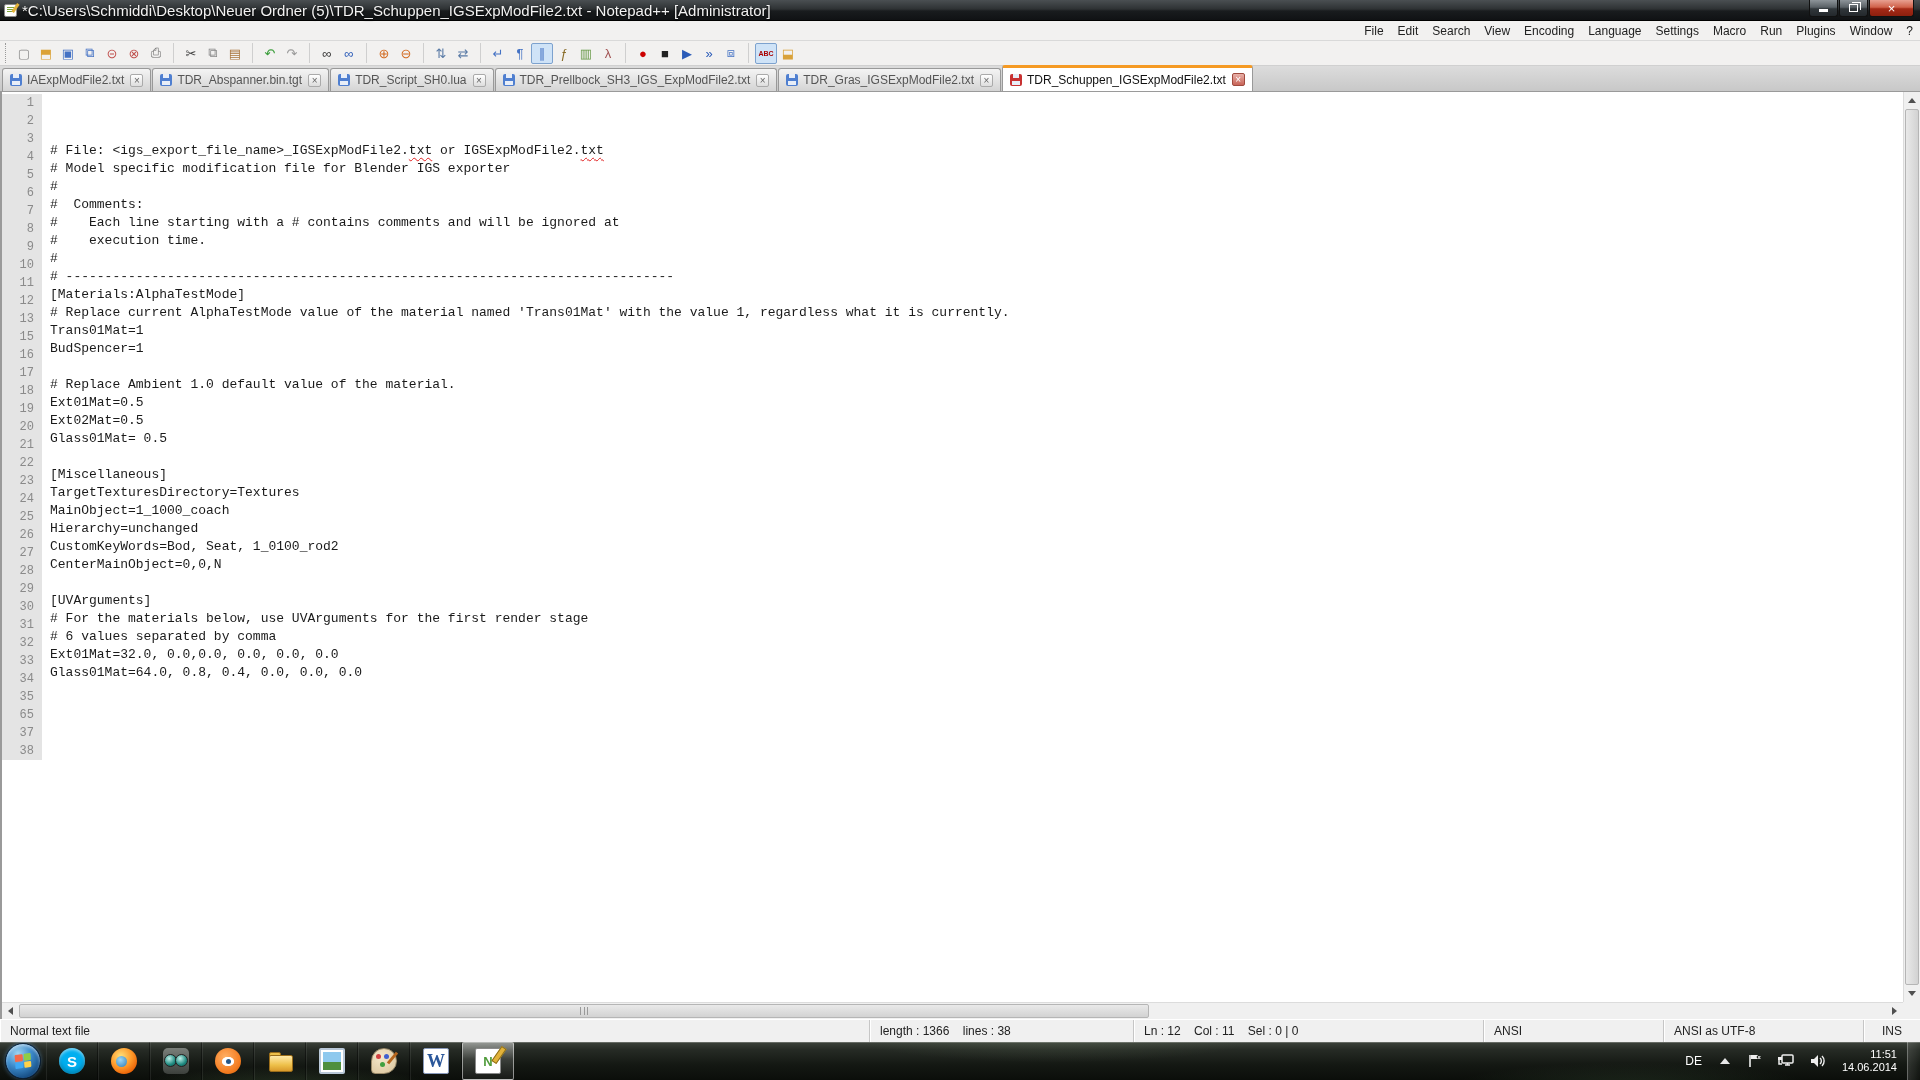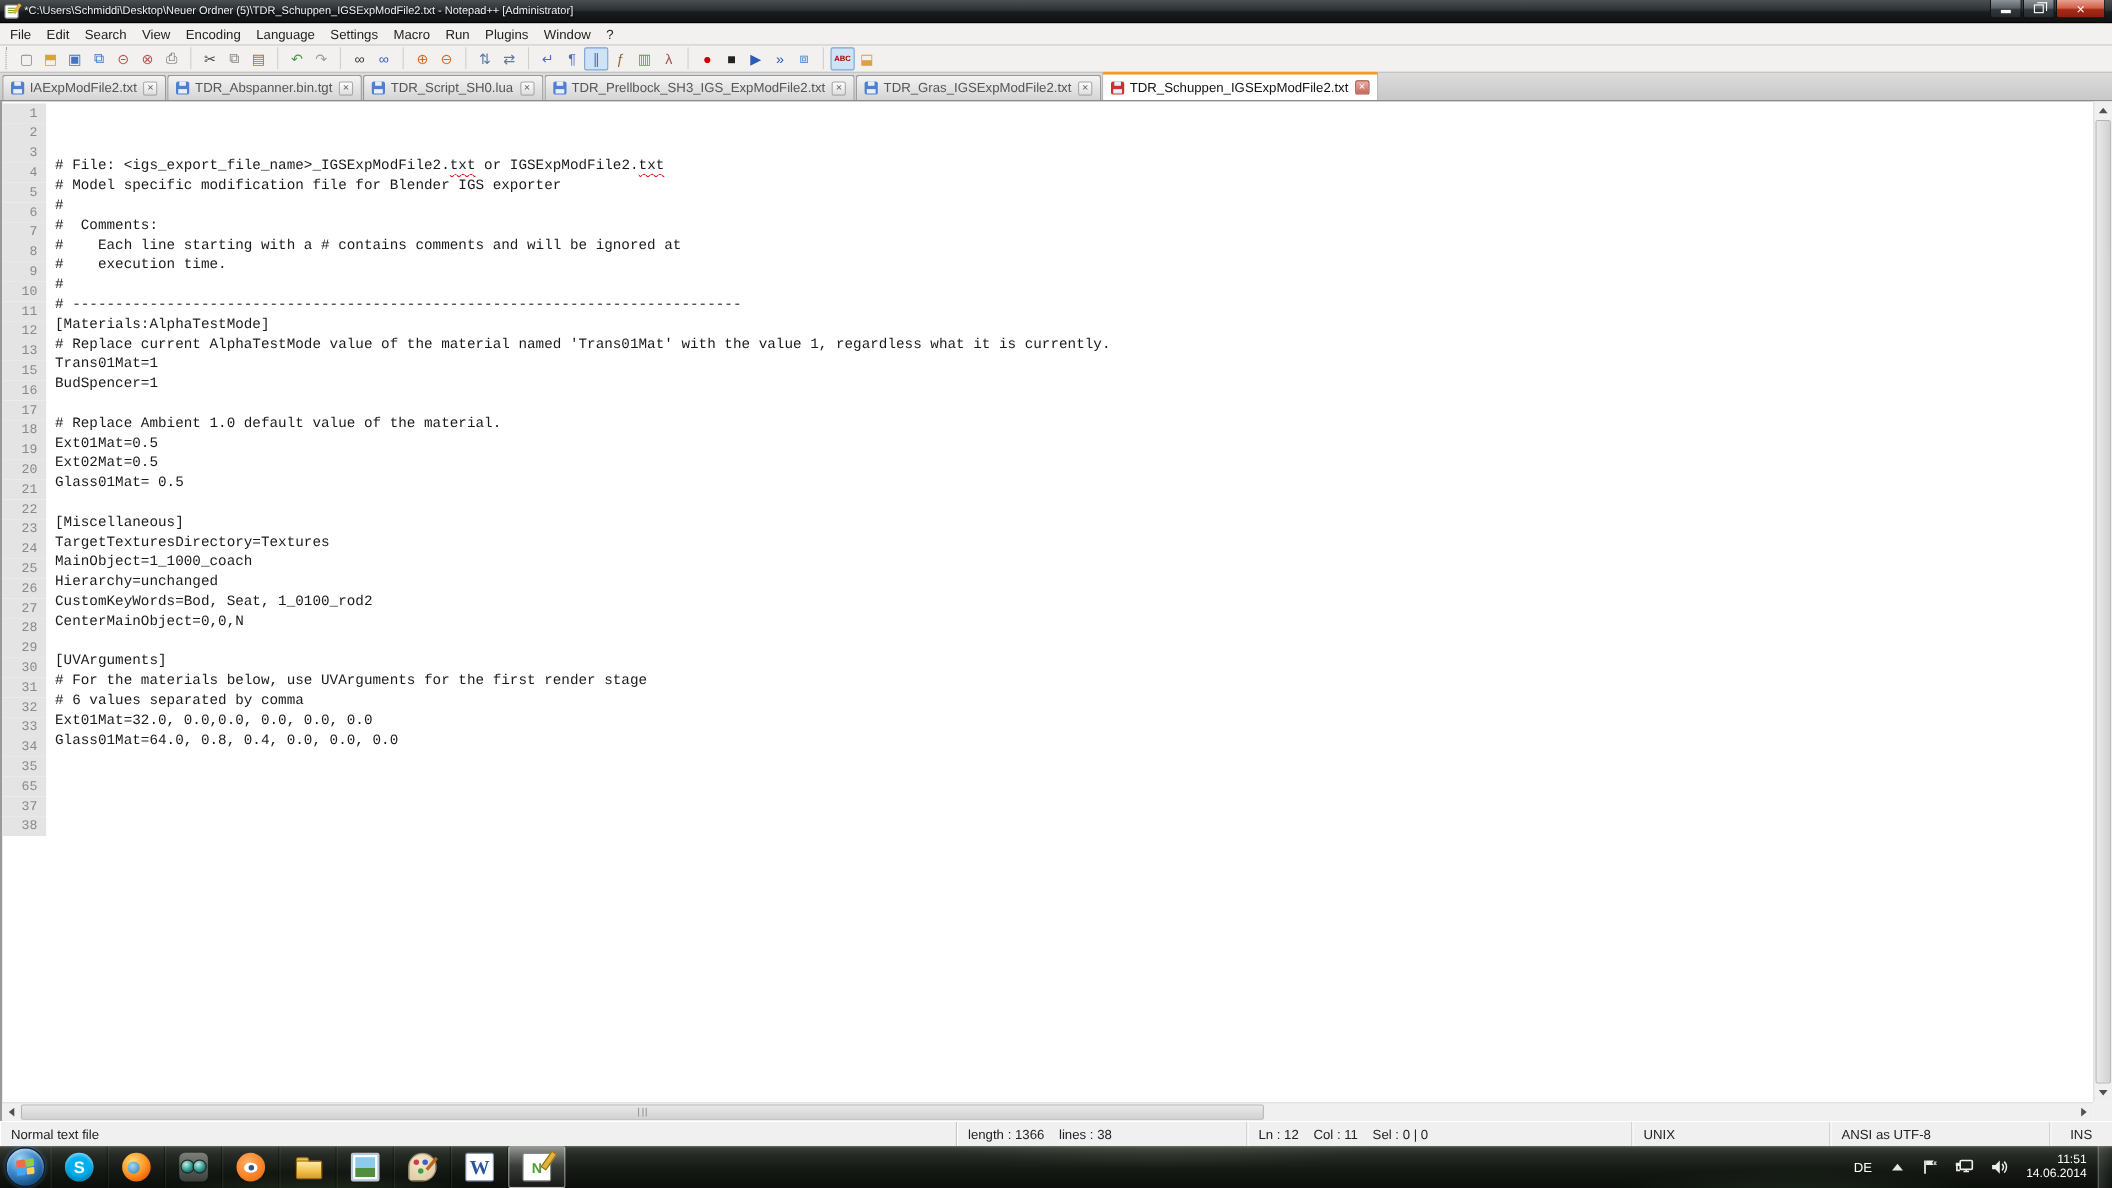--- a/index.html
+++ b/index.html
@@ -7,31 +7,31 @@
   body { font-family:"Liberation Sans", sans-serif; }
 
   .window { width:1920px; height:1080px; display:flex; flex-direction:column; }
 
   
   .titlebar { height:21px; background:linear-gradient(180deg,#4a4f52 0%,#2e3234 45%,#191c1e 55%,#101214 100%);
     display:flex; align-items:center; padding-left:4px; position:relative; border-bottom:1px solid #000; }
   .titlebar .app-ico { width:13px; height:13px; background:#fff; border:1px solid #8a8a8a; border-radius:2px; position:relative; margin-right:5px; }
   .titlebar .app-ico::before { content:""; position:absolute; left:2px; top:2px; width:7px; height:1px; background:#7aa33a; box-shadow:0 2px 0 #7aa33a, 0 4px 0 #7aa33a; }
   .titlebar .app-ico::after { content:""; position:absolute; right:-1px; top:-2px; width:3px; height:10px; background:#e2b23a; transform:rotate(35deg); }
-  .title-text { color:#f2f2f2; font-size:10px; text-shadow:0 1px 2px #000; white-space:nowrap; }
+  .title-text { color:#f2f2f2; font-size:15px; text-shadow:0 1px 2px #000; white-space:nowrap; }
   .winbtns { position:absolute; right:6px; top:0; display:flex; }
   .winbtn { width:29px; height:17px; border:1px solid #111; border-top:none; display:flex; align-items:center; justify-content:center;
     background:linear-gradient(180deg,#8d9499 0%,#5a6166 45%,#31373b 55%,#23282c 100%); border-radius:0 0 3px 3px; margin-left:1px; }
   .winbtn.close { width:45px; background:linear-gradient(180deg,#e8a091 0%,#d0614a 45%,#a52a17 55%,#8c1f0e 100%); color:#fff; font-size:13px; }
   .winbtn .bar { width:9px; height:0; border-bottom:3px solid #fff; margin-top:5px; }
   .winbtn .boxes { width:9px; height:8px; border:1px solid #fff; position:relative; }
   .winbtn .boxes::before { content:""; position:absolute; left:2px; top:-3px; width:8px; height:7px; border:1px solid #fff; border-bottom:none; border-left:none; }
 
   
-  .menubar { height:20px; background:#f2f1f0; display:flex; align-items:center; padding-left:2px; border-bottom:1px solid #d9d9d9; }
+  .menubar { height:20px; background:#f2f1f0; display:flex; align-items:center; padding-left:2px; border-bottom:1px solid #d9d9d9;justify-content:flex-end; }
   .menu-item { font-size:12px; color:#222; padding:2px 7px; }
 
   
   .toolbar { height:25px; background:#f2f1f0; display:flex; align-items:center; padding-left:2px; border-bottom:1px solid #d0d0d0; }
   .tb-grip { width:5px; height:20px; margin:0 3px; border-left:1px dotted #9a9a9a; }
   .tb-item { display:flex; }
   .tb-btn { width:22px; height:21px; display:flex; align-items:center; justify-content:center; font-size:13px; border:1px solid transparent; border-radius:2px; }
   .tb-item.sep { width:7px; height:20px; border-right:1px solid #cfcfcf; margin-right:6px; }
   .tb-item.pressed .tb-btn { background:#cfe3f7; border-color:#7da2ce; }
   .tb-item.small-label .tb-btn { font-size:7px; font-weight:bold; letter-spacing:0; }
@@ -598,21 +598,21 @@
           <span class="tri-right"></span>
         </div>
     </div>
     <div class="scroll-corner"></div>
   </div>
 
   <div class="statusbar">
     <div class="seg grow">Normal text file</div>
     <div class="seg w-len">length : 1366    lines : 38</div>
     <div class="seg w-pos">Ln : 12    Col : 11    Sel : 0 | 0</div>
-    <div class="seg w-eol">UNIX</div>
+    <div class="seg w-eol">ANSI</div>
     <div class="seg w-enc">ANSI as UTF-8</div>
     <div class="seg w-ins">INS</div>
   </div>
 
   <div class="taskbar">
     <div class="start-orb">
       <span class="orb-flag">
           <span class="q1"></span>
           <span class="q2"></span>
           <span class="q3"></span>

